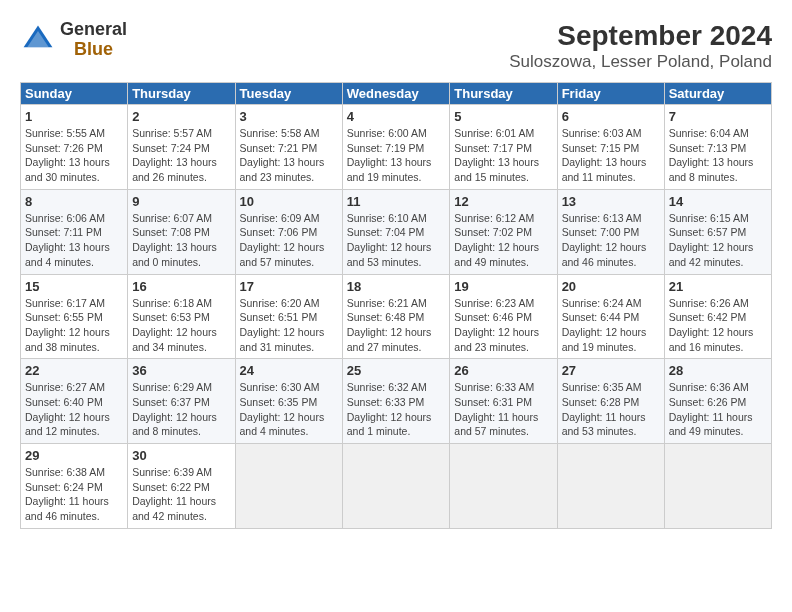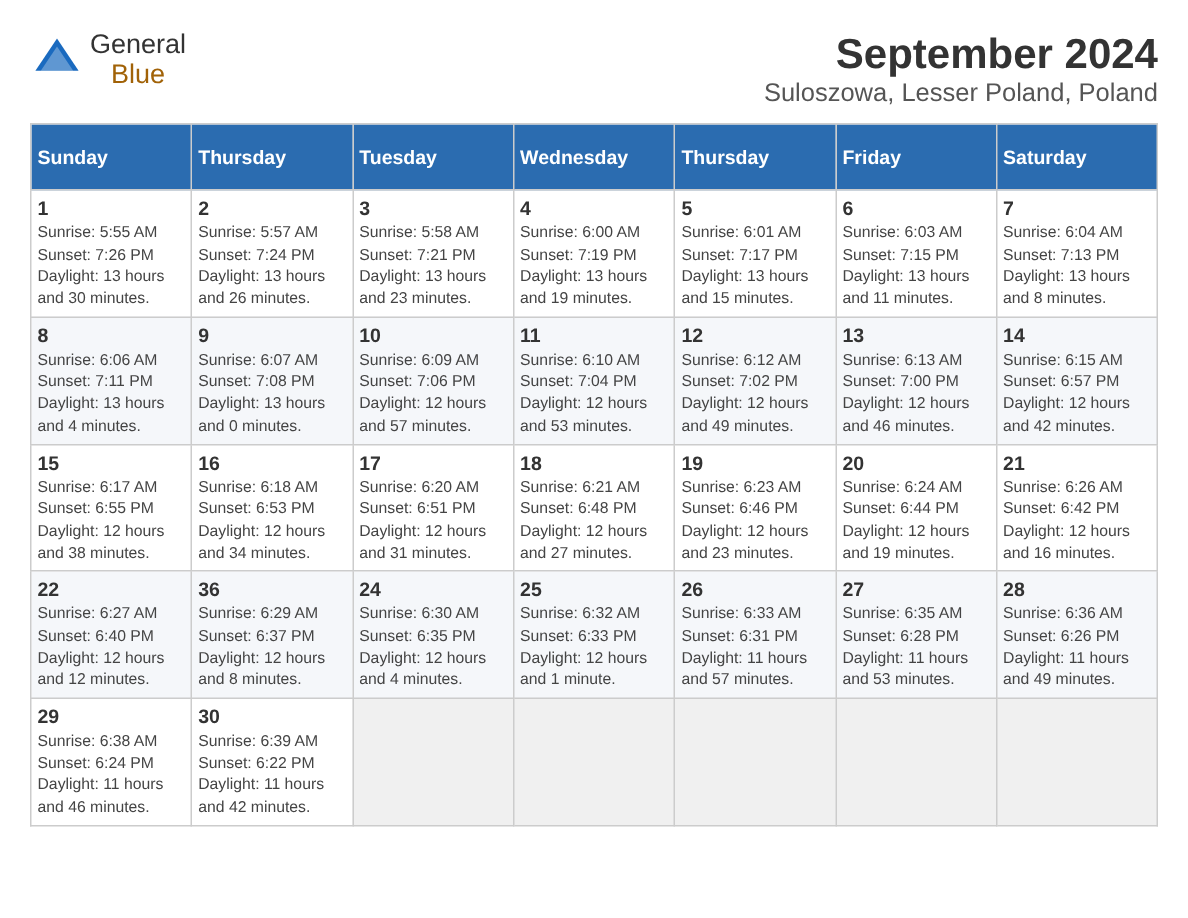--- a/index.html
+++ b/index.html
@@ -18,21 +18,21 @@
     }
     .logo {
       display: flex;
       align-items: center;
       gap: 4px;
     }
     .logo-text {
       display: flex;
       flex-direction: column;
       font-size: 18px;
-      font-weight: normal;
+      font-weight: bold;
       line-height: 1.1;
     }
     .logo-general { color: #333; }
     .logo-blue { color: #a16207; text-align: center; }
     .logo-icon {
       width: 36px;
       height: 36px;
     }
     .title-block {
       text-align: right;
@@ -48,21 +48,21 @@
     }
     .calendar {
       width: 100%;
       border-collapse: collapse;
       font-size: 11px;
     }
     .calendar th {
       background-color: #2b6cb0;
       color: white;
       text-align: left;
-      padding: 14px 4px;
+      padding: 3px 4px;
       font-size: 13px;
       font-weight: bold;
       border: 1px solid #ccc;
     }
     .calendar td {
       vertical-align: top;
       border: 1px solid #ccc;
       padding: 4px;
       width: 108px;
       min-height: 80px;

